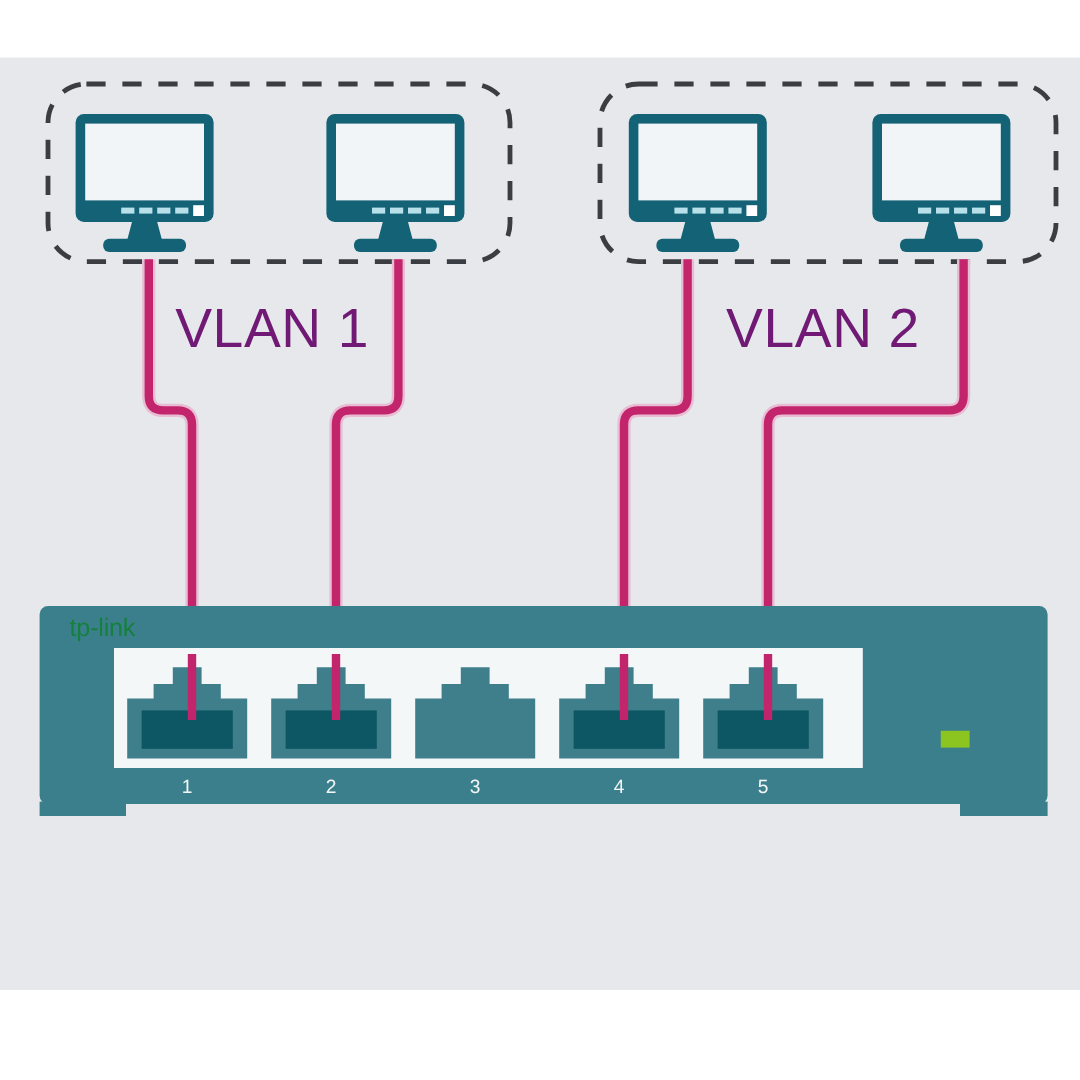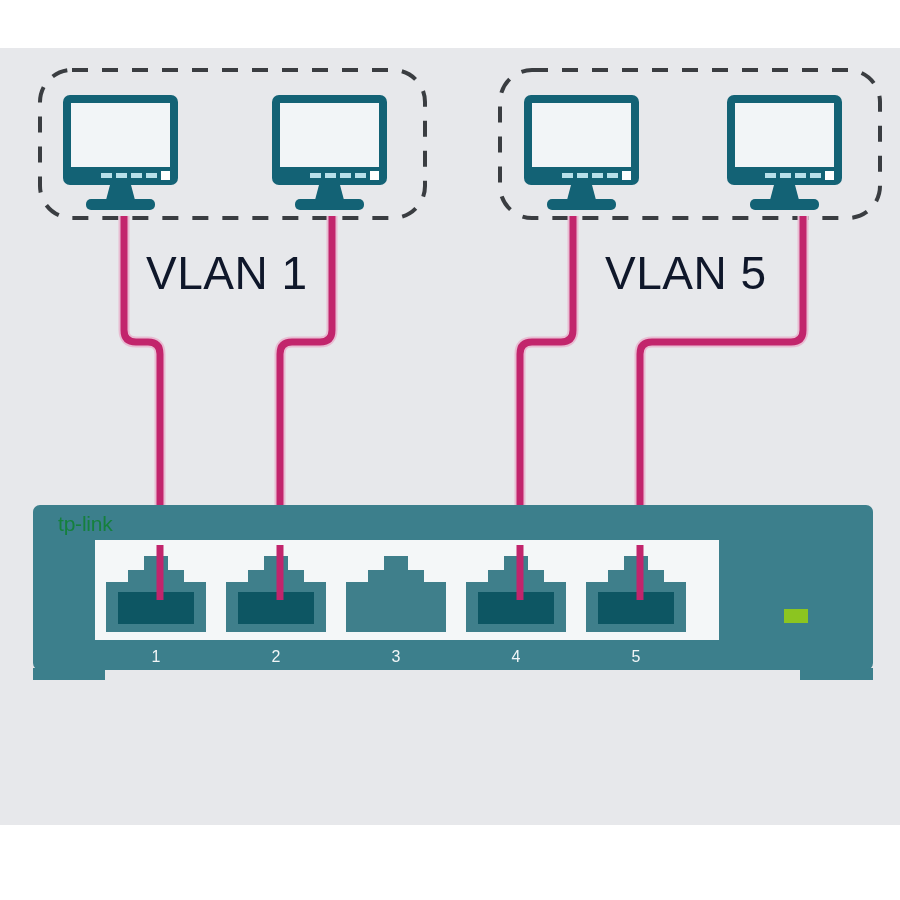--- a/index.html
+++ b/index.html
@@ -17,21 +17,21 @@
   .diagram-band{
     position:absolute;left:0;top:48px;width:900px;height:777px;
     background:#e7e8eb;
   }
   svg.scene{position:absolute;left:0;top:0;width:900px;height:900px;}
   .vlan-label{
     position:absolute;
     font-family:"Liberation Sans", sans-serif;
     font-size:46px;
     font-weight:400;
-    color:#0f172a;
+    color:#701a75;
     letter-spacing:0.5px;
     white-space:nowrap;
   }
   #vlan-label-1{left:146px;top:246px;}
   #vlan-label-2{left:605px;top:246px;}
   .port-number{
     position:absolute;
     font-family:"Liberation Sans", sans-serif;
     font-size:16px;
     color:#f1f6f7;
@@ -145,21 +145,21 @@
 
     <g id="cable-tip-layer">
         <path d="M 160 545 L 160 600" fill="none" stroke="#c2256c" stroke-width="7"></path>
         <path d="M 280 545 L 280 600" fill="none" stroke="#c2256c" stroke-width="7"></path>
         <path d="M 520 545 L 520 600" fill="none" stroke="#c2256c" stroke-width="7"></path>
         <path d="M 640 545 L 640 600" fill="none" stroke="#c2256c" stroke-width="7"></path>
       </g>
   </svg>
 
   <div class="vlan-label" id="vlan-label-1">VLAN 1</div>
-  <div class="vlan-label" id="vlan-label-2">VLAN 5</div>
+  <div class="vlan-label" id="vlan-label-2">VLAN 2</div>
 
   <div class="brand">tp-link</div>
 
   <div id="port-number-layer">
       <div class="port-number" style="left: 136px; top: 648px;">1</div>
       <div class="port-number" style="left: 256px; top: 648px;">2</div>
       <div class="port-number" style="left: 376px; top: 648px;">3</div>
       <div class="port-number" style="left: 496px; top: 648px;">4</div>
       <div class="port-number" style="left: 616px; top: 648px;">5</div>
     </div>

